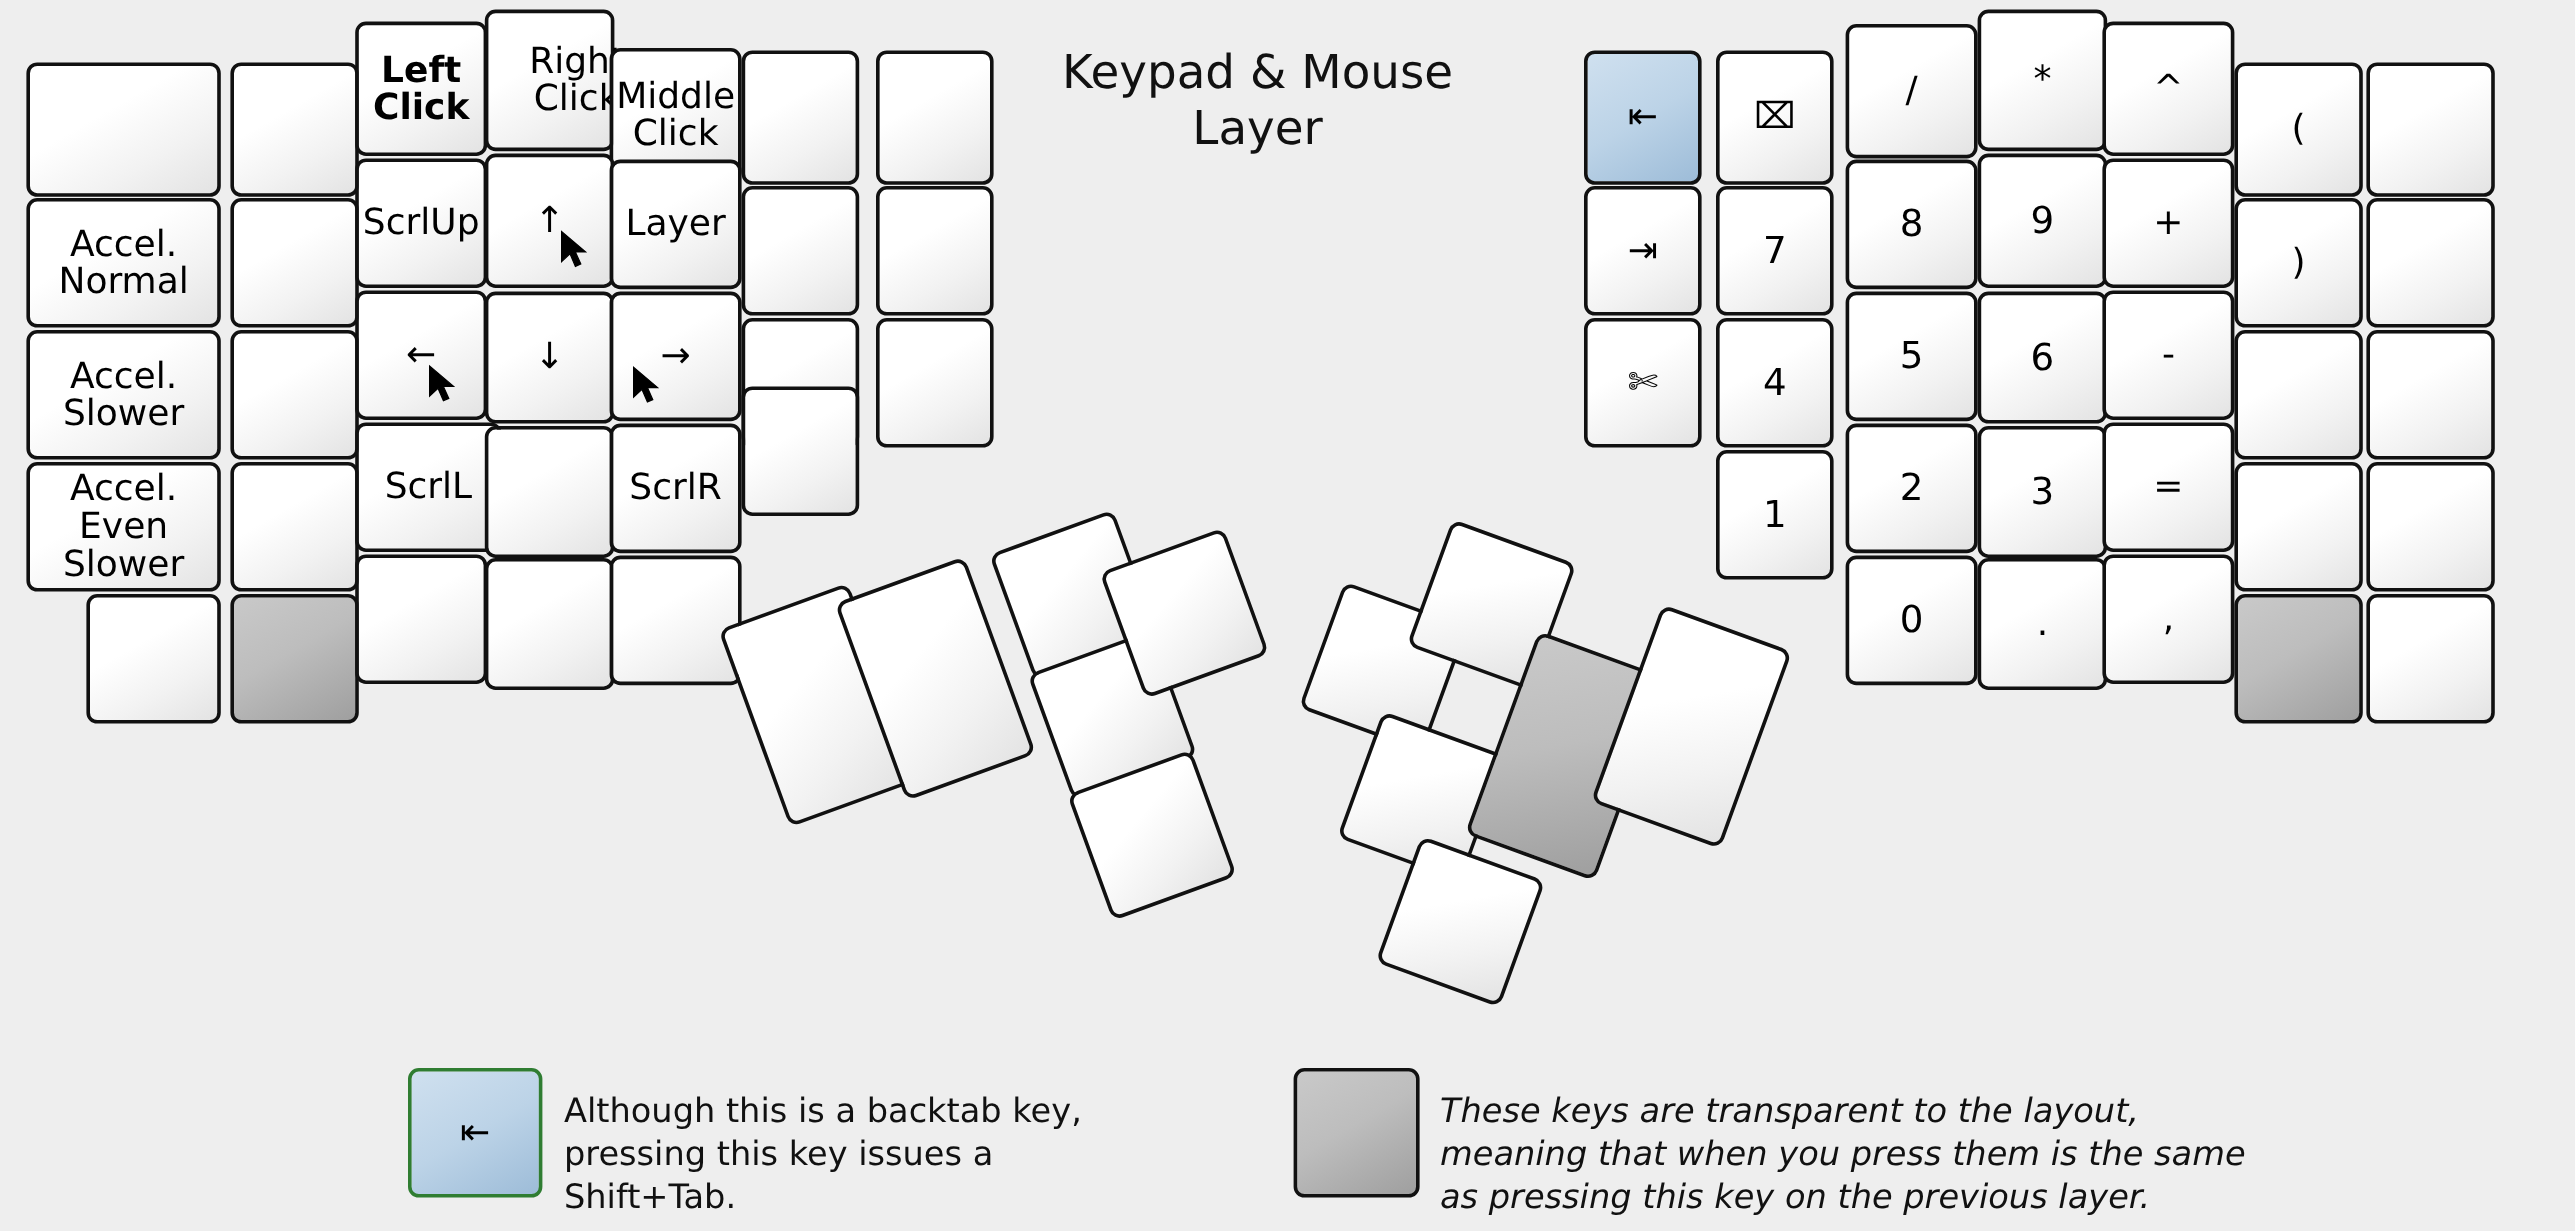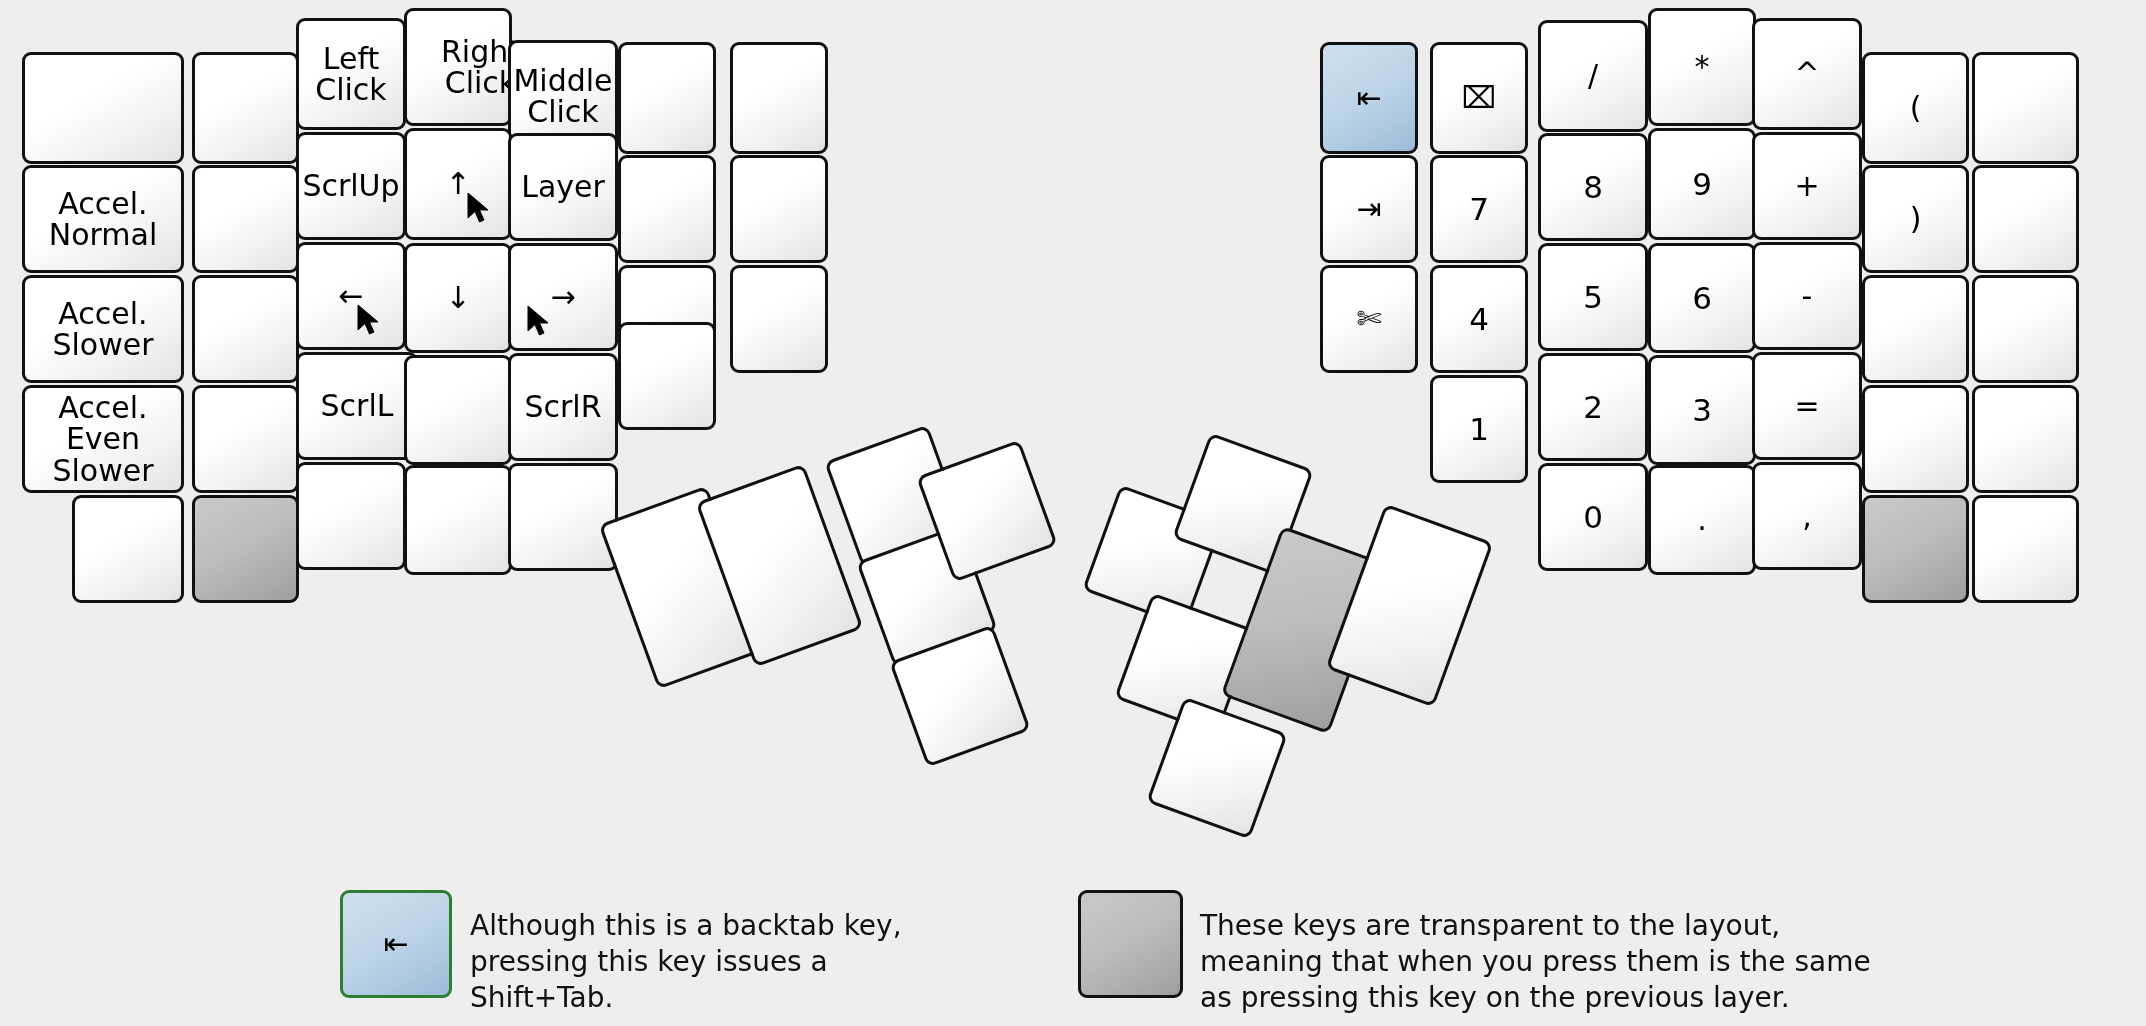--- a/index.html
+++ b/index.html
@@ -48,25 +48,27 @@
     white-space:pre-line;
   }
 
   
 </style>
 </head>
 <body>
 
 <div id="stage">
 
+  <div id="title">Keypad &amp; Mouse
+Layer</div>
 
   <div id="left-matrix">
       <div class="key" style="left: 22px; top: 52px; width: 162px; height: 112px;"><span class="glyph"></span></div>
       <div class="key" style="left: 192px; top: 52px; width: 107px; height: 112px;"><span class="glyph"></span></div>
-      <div class="key" style="left: 296px; top: 18px; width: 110px; height: 112px;"><span class="glyph">Left
+      <div class="key" style="left: 296px; top: 18px; width: 110px; height: 112px; font-weight: bold;"><span class="glyph">Left
 Click</span></div>
       <div class="key" style="left: 404px; top: 8px; width: 108px; height: 118px; padding-left: 45px;"><span class="glyph">Right
 Click</span></div>
       <div class="key" style="left: 508px; top: 20px; width: 110px; height: 112px; margin-top: 20px;"><span class="glyph">Middle
 Click</span></div>
       <div class="key" style="left: 618px; top: 42px; width: 98px; height: 112px;"><span class="glyph"></span></div>
       <div class="key" style="left: 730px; top: 42px; width: 98px; height: 112px;"><span class="glyph"></span></div>
       <div class="key" style="left: 22px; top: 165px; width: 162px; height: 108px;"><span class="glyph">Accel.
 Normal</span></div>
       <div class="key" style="left: 192px; top: 165px; width: 107px; height: 108px;"><span class="glyph"></span></div>
@@ -157,17 +159,17 @@
   <div class="key hl legendkey" style="left:340px;top:890px;width:112px;height:108px;">
     <span class="glyph">⇤</span>
   </div>
   <div class="legend-text" style="left:470px;top:908px;width:470px;">Although this is a backtab key,
 pressing this key issues a
 Shift+Tab.</div>
 
   <div class="key trans" style="left:1078px;top:890px;width:105px;height:108px;">
     <span class="glyph"></span>
   </div>
-  <div class="legend-text" style="left:1200px;top:908px;width:700px;">These keys are transparent to the layout,
+  <div class="legend-text" style="left:1200px;top:908px;width:700px;font-style:italic;">These keys are transparent to the layout,
 meaning that when you press them is the same
 as pressing this key on the previous layer.</div>
 
 </div>
 
 </body></html>

